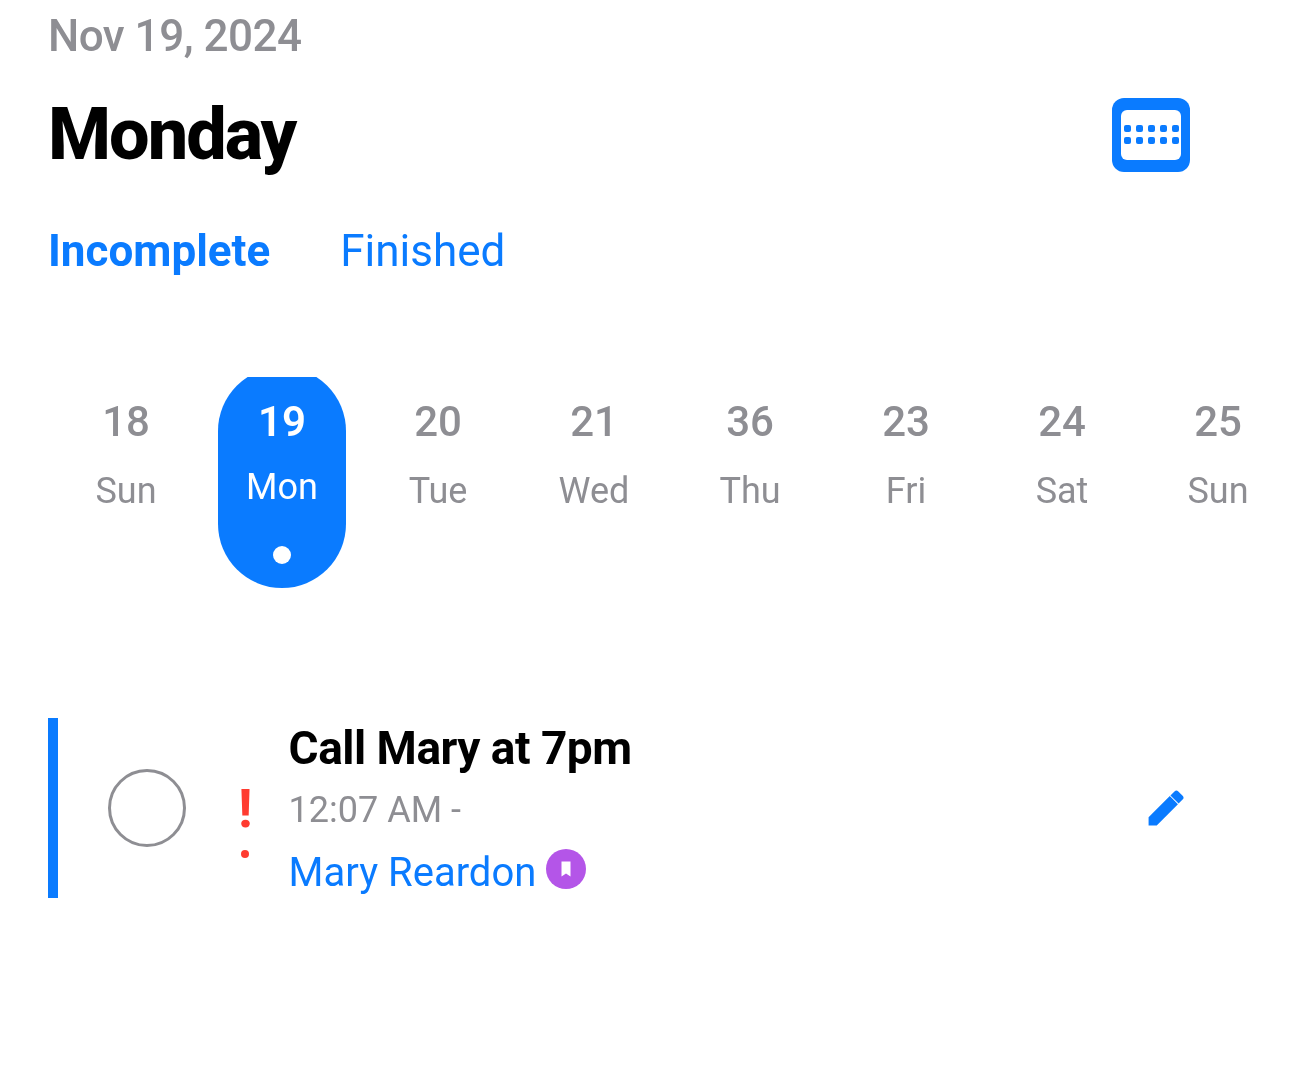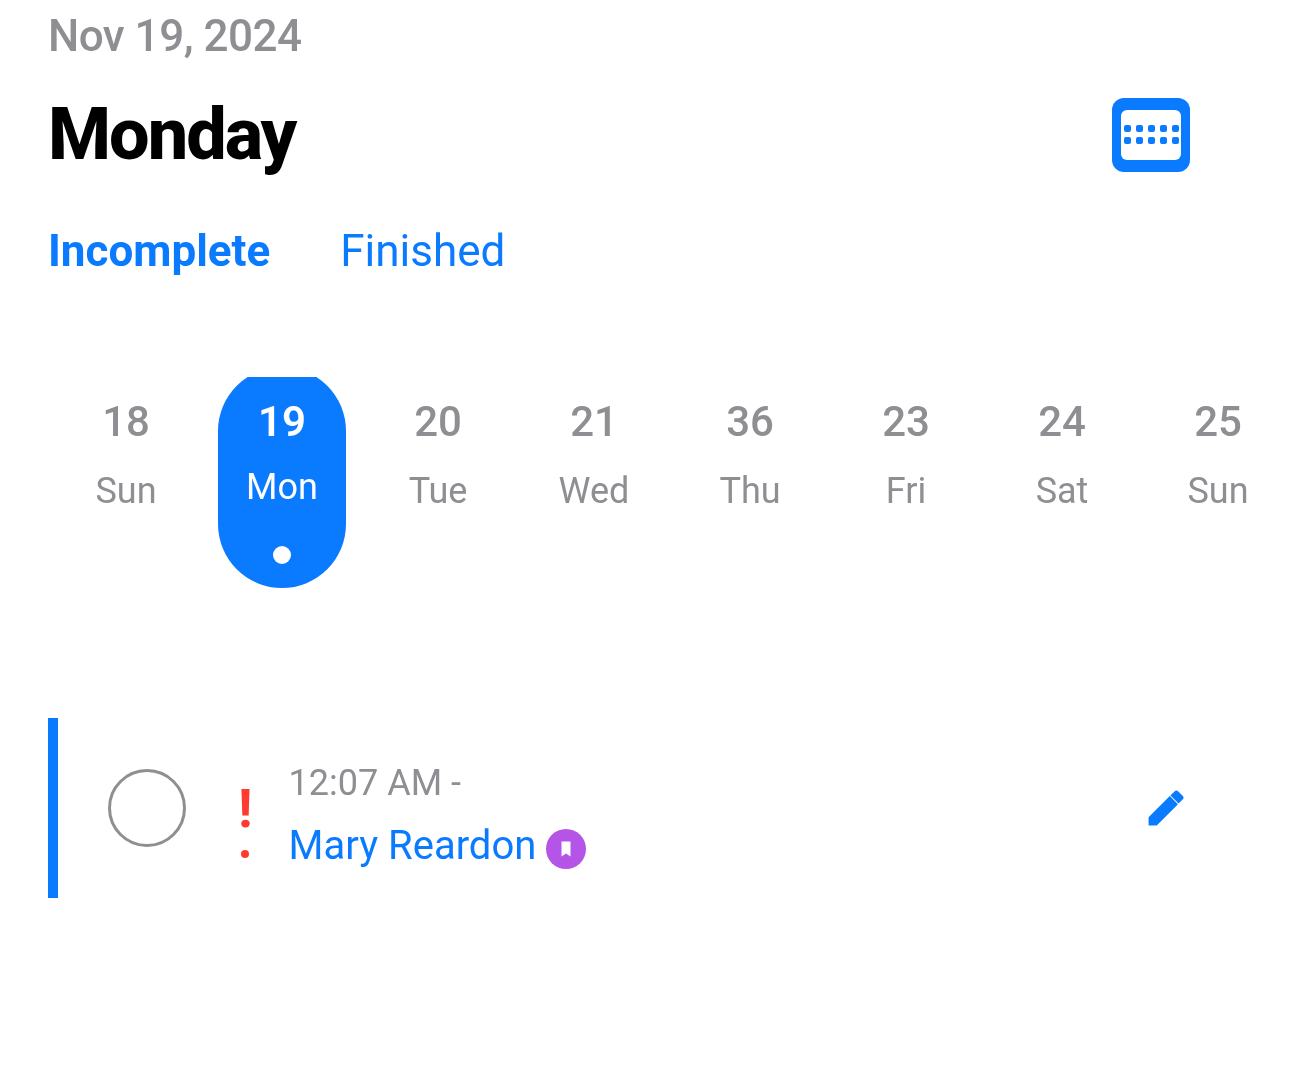--- a/index.html
+++ b/index.html
@@ -163,21 +163,21 @@
     color: #000;
     letter-spacing: -0.5px;
   }
   .task-meta {
     font-size: 36px;
     color: #8e8e93;
     margin-top: 14px;
   }
   .contact-line {
     display: flex;
-    align-items: flex-end;
+    align-items: flex-start;
     gap: 10px;
     margin-top: 18px;
   }
   .contact-name {
     font-size: 40px;
     color: #0a7bff;
     cursor: pointer;
   }
   .bookmark-badge {
     width: 40px;
@@ -265,20 +265,21 @@
       <div class="num">25</div>
       <div class="dow">Sun</div>
     </div>
   </div>
 
   <div class="task-card">
     <div class="accent-bar"></div>
     <div class="check-circle"></div>
     <div class="priority-mark">!</div>
     <div class="task-body">
+      <div class="task-title">Call Mary at 7pm</div>
       <div class="task-meta">
         <span>12:07 AM</span><span> -</span>
       </div>
       <div class="contact-line">
         <div class="contact-name">Mary Reardon</div>
         <div class="bookmark-badge">
           <svg viewBox="0 0 24 24">
               <path d="M6 2h12v20l-6-4-6 4V2z"></path>
             </svg>
         </div>

